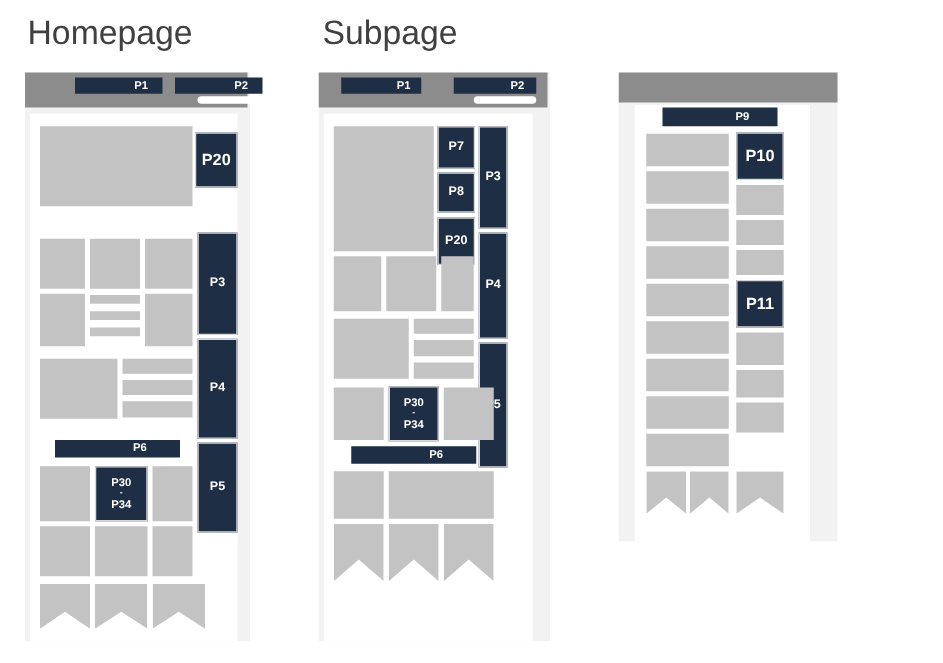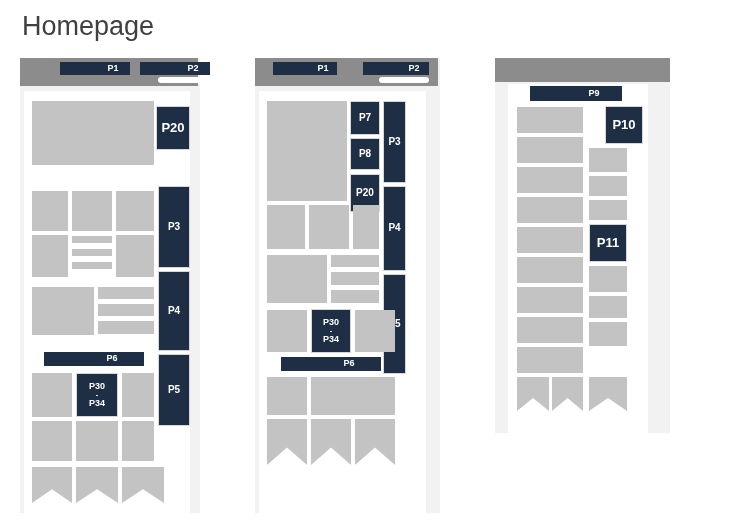--- a/index.html
+++ b/index.html
@@ -115,20 +115,21 @@
 
     <div class="blk" style="left:12px;top:363px;width:40px;height:40px;"></div>
     <div class="blk" style="left:56px;top:363px;width:42px;height:40px;"></div>
     <div class="blk" style="left:102px;top:363px;width:32px;height:40px;"></div>
 
     <div class="ribbon" style="left:12px;top:409px;width:40px;height:36px;"></div>
     <div class="ribbon" style="left:56px;top:409px;width:42px;height:36px;"></div>
     <div class="ribbon" style="left:102px;top:409px;width:42px;height:36px;"></div>
   </div>
 
+  <div class="col-title" style="left:258px;top:11px;">Subpage</div>
 
   <div class="wire" id="col-sub" style="left:255px;top:58px;width:185px;height:455px;">
 
     <div class="page-body" style="left:0;top:0;width:185px;height:455px;"></div>
 
     <div class="topbar" style="left:0;top:0;width:183px;height:28px;"></div>
     <div class="navy tag" style="left:18px;top:4px;width:64px;height:13px;">P1</div>
     <div class="navy tag" style="left:108px;top:4px;width:66px;height:13px;">P2</div>
     <div class="pill" style="left:124px;top:19px;width:50px;height:6px;"></div>
 
@@ -187,21 +188,21 @@
     <div class="blk" style="left:22px;top:49px;width:66px;height:26px;"></div>
     <div class="blk" style="left:22px;top:79px;width:66px;height:26px;"></div>
     <div class="blk" style="left:22px;top:109px;width:66px;height:26px;"></div>
     <div class="blk" style="left:22px;top:139px;width:66px;height:26px;"></div>
     <div class="blk" style="left:22px;top:169px;width:66px;height:26px;"></div>
     <div class="blk" style="left:22px;top:199px;width:66px;height:26px;"></div>
     <div class="blk" style="left:22px;top:229px;width:66px;height:26px;"></div>
     <div class="blk" style="left:22px;top:259px;width:66px;height:26px;"></div>
     <div class="blk" style="left:22px;top:289px;width:66px;height:26px;"></div>
 
-    <div class="navy lg" style="left:110px;top:48px;width:38px;height:38px;">P10</div>
+    <div class="navy lg" style="left:94px;top:48px;width:38px;height:38px;">P10</div>
     <div class="blk" style="left:94px;top:90px;width:38px;height:24px;"></div>
     <div class="blk" style="left:94px;top:118px;width:38px;height:20px;"></div>
     <div class="blk" style="left:94px;top:142px;width:38px;height:20px;"></div>
     <div class="navy lg" style="left:94px;top:166px;width:38px;height:38px;">P11</div>
     <div class="blk" style="left:94px;top:208px;width:38px;height:26px;"></div>
     <div class="blk" style="left:94px;top:238px;width:38px;height:22px;"></div>
     <div class="blk" style="left:94px;top:264px;width:38px;height:24px;"></div>
 
     <div class="ribbon" style="left:22px;top:319px;width:32px;height:34px;"></div>
     <div class="ribbon" style="left:57px;top:319px;width:31px;height:34px;"></div>

